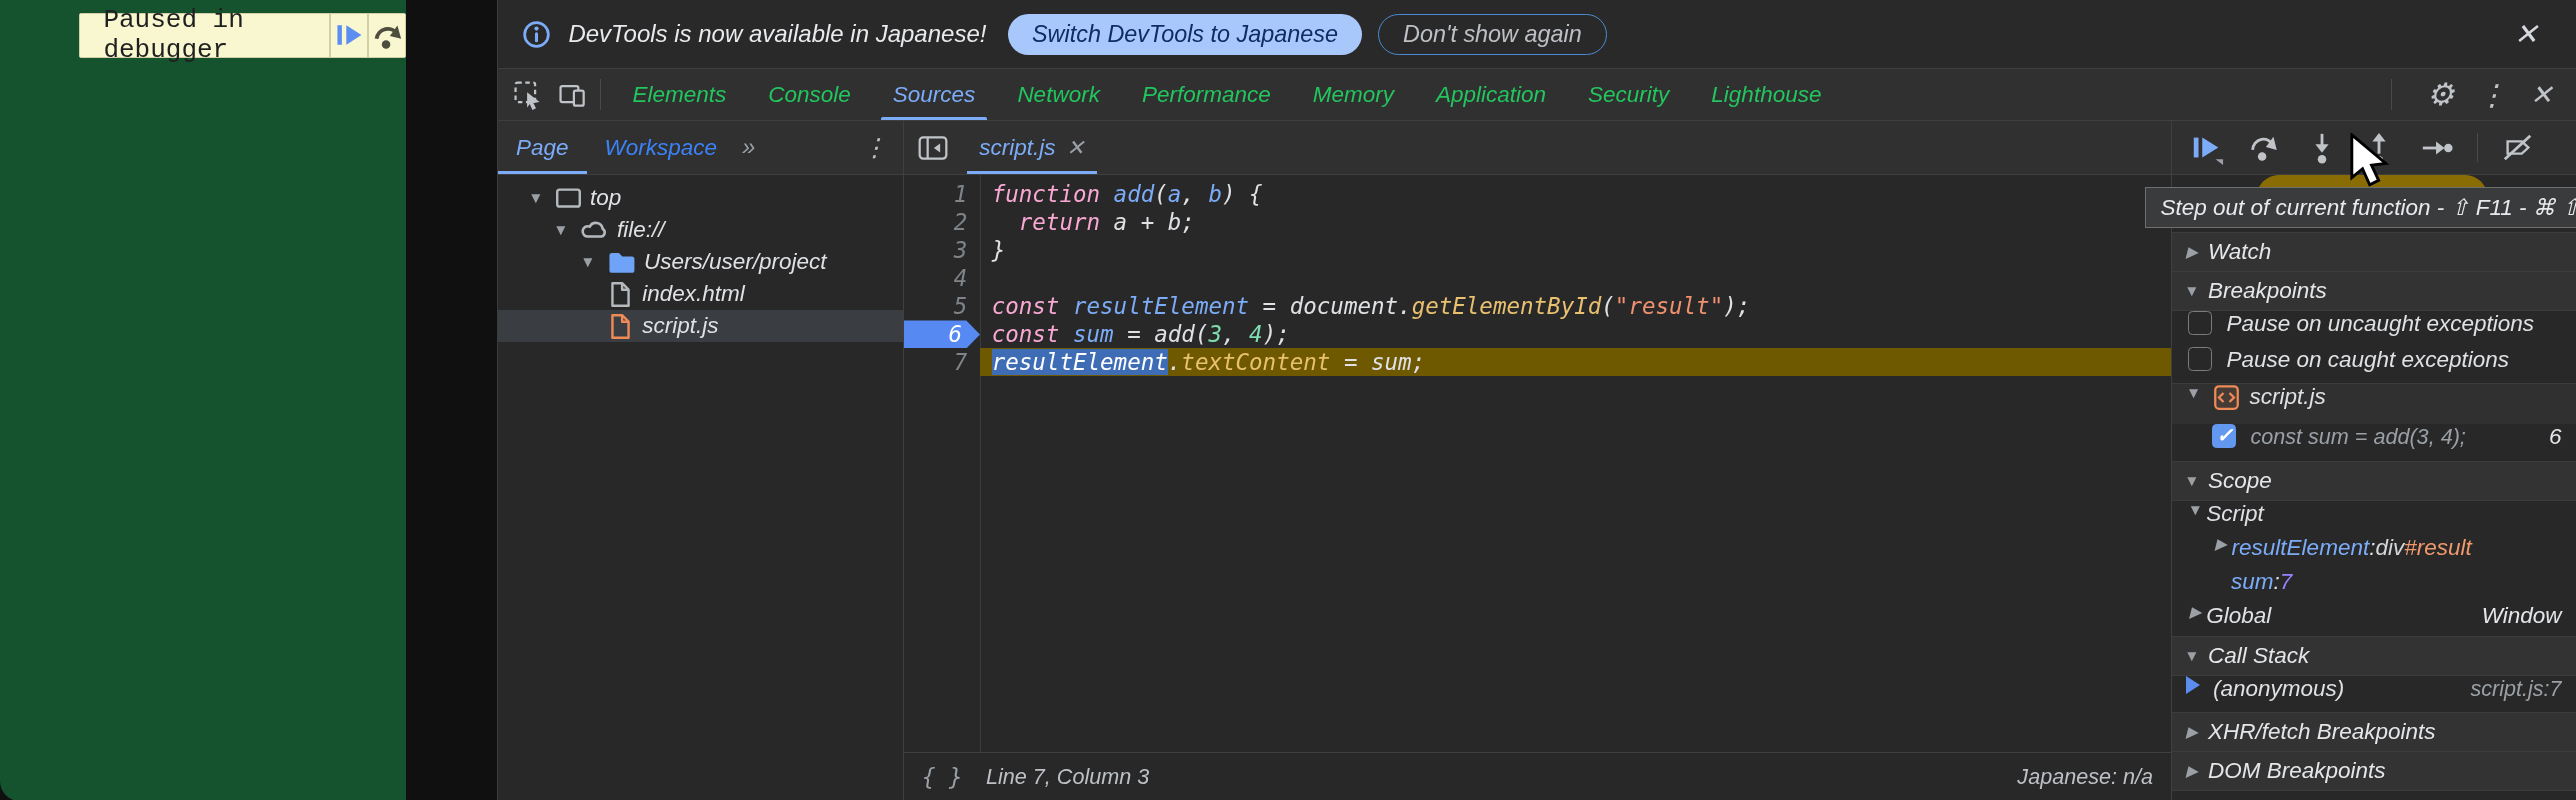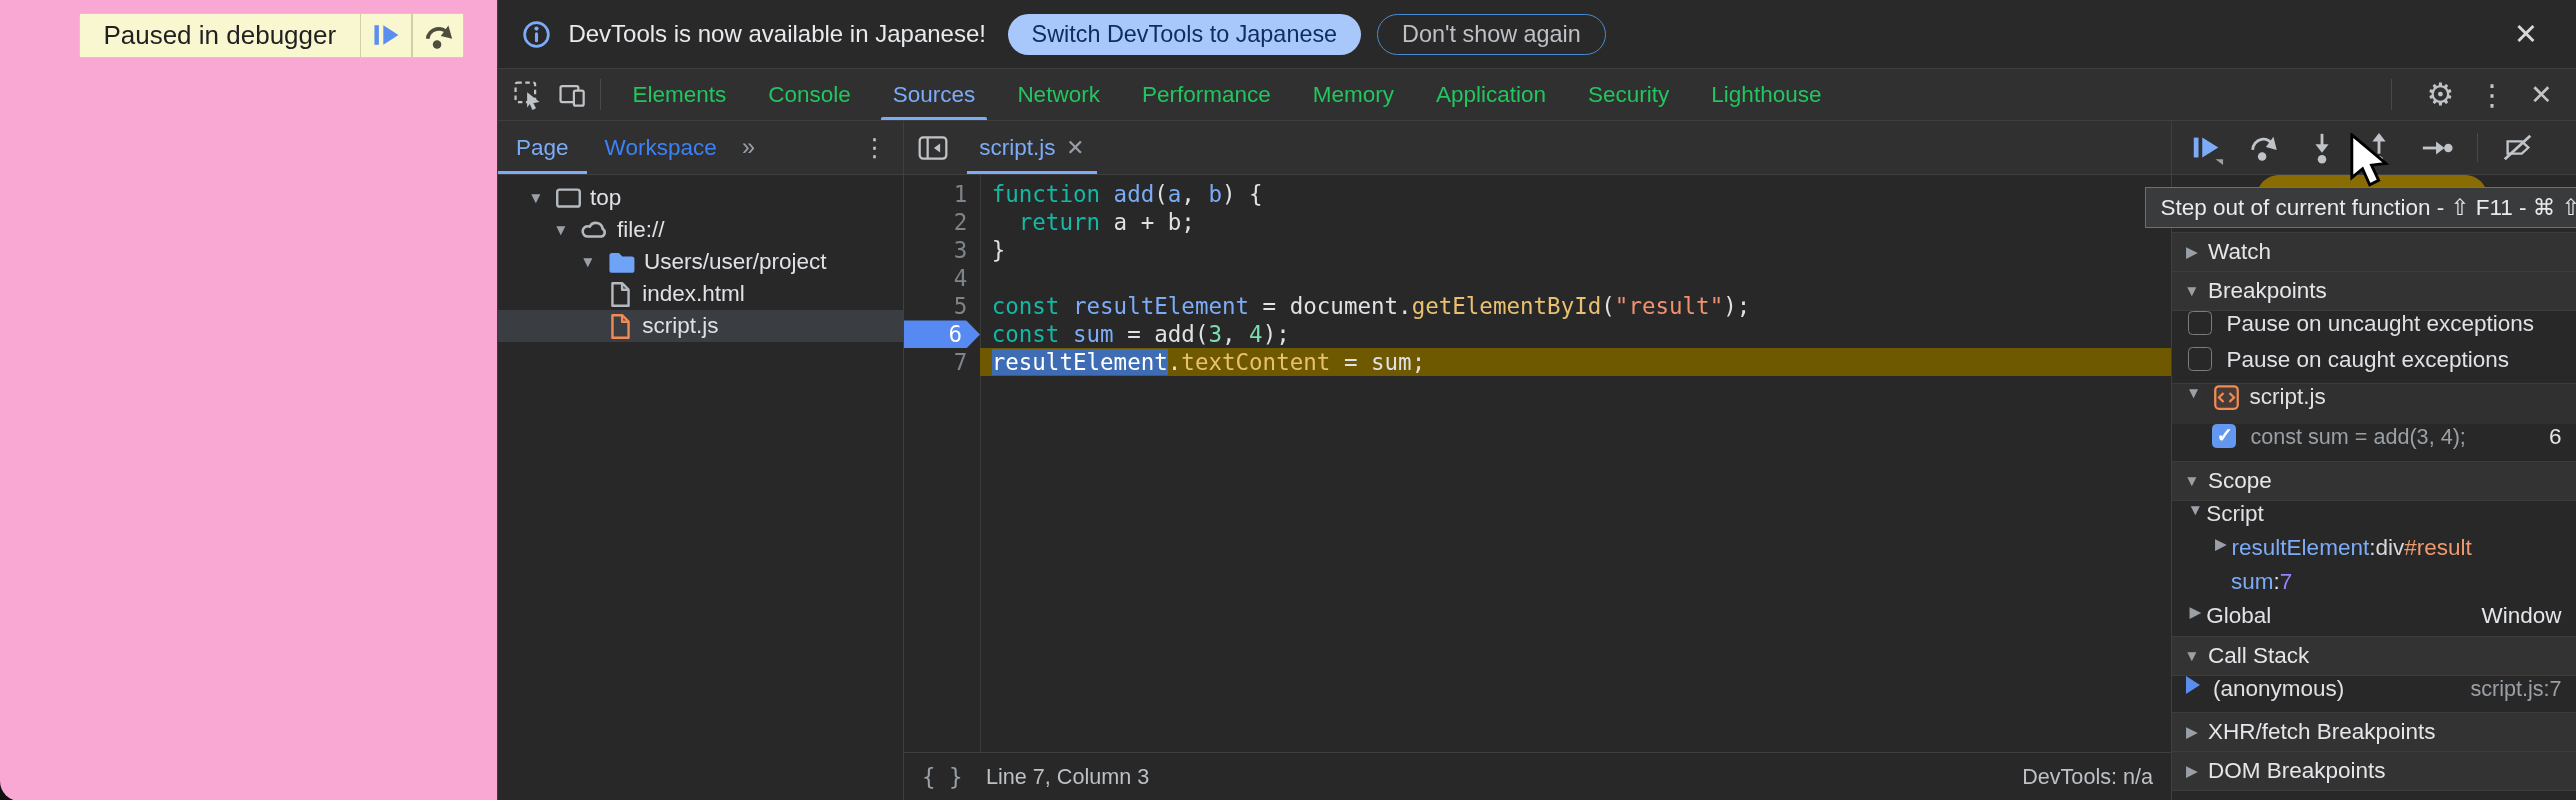--- a/index.html
+++ b/index.html
@@ -1,30 +1,30 @@
 <!DOCTYPE html>
 <html style="font-size:14.4px"><head>
 <meta charset="utf-8">
 <style>
   * { margin:0; padding:0; box-sizing:border-box; }
   body { background:#101010; font-family:"Liberation Sans", sans-serif; }
   .screen { position:relative; width:2576px; height:801px; overflow:hidden; background:#101010; }
 
   
-  .page-area { position:absolute; left:0; top:0; width:497px; height:801px;
-    background:#f9a8d4; border-bottom-left-radius:20px; }
+  .page-area { position:absolute; left:0; top:0; width:406px; height:801px;
+    background:#14532d; border-bottom-left-radius:20px;font-family:Liberation Mono, monospace; }
   .paused-banner { position:absolute; left:79px; top:12.6px; height:45px;
     display:flex; gap:1.8px; background:#d2cfa4; border:0.9px solid #d2cfa4; border-radius:1.8px; }
   .paused-banner .seg { background:#f9f7cf; display:flex; align-items:center; justify-content:center; }
   .paused-banner .seg.txt { padding:0 23.4px; font-size:26px; color:#1f2020; }
   .paused-banner .seg.ic { width:50px; }
 
   
   .devtools { position:absolute; left:497px; top:0; width:2079px; height:801px;
-    background:#282828; color:#dfe1e5; border-left:0.9px solid #3c3c3c; }
+    background:#282828; color:#dfe1e5; border-left:0.9px solid #3c3c3c;font-style:italic; }
 
   
   .infobar { height:69px; display:flex; align-items:center; padding-left:23.4px;
     background:#292929; border-bottom:0.9px solid #3f3f3f; }
   .infobar .msg { font-size:24px; color:#e8eaed; margin:0 21.6px 0 16px; }
   .pill { height:41px; border-radius:21px; display:flex; align-items:center;
     padding:0 24px; font-size:23.4px; margin-right:16px; cursor:default; }
   .pill.filled { background:#a8c7fa; color:#102c63; }
   .pill.outline { background:transparent; border:1.8px solid #4b8bd4; color:#bdc1c6; }
   .infobar .close { margin-left:auto; margin-right:38px; font-size:29px; color:#d5d8dc; }
@@ -71,21 +71,21 @@
   .ed-tab::after { content:""; position:absolute; left:5.4px; right:5.4px; bottom:0; height:2.7px; background:#7cacf8; }
   .code-area { flex:1; position:relative; padding-top:5.4px;
     font-family:"DejaVu Sans Mono", monospace; font-size:22.5px; overflow:hidden; }
   .gutter-border { position:absolute; left:76px; top:0; bottom:0; width:0.9px; background:#3c3c3c; }
   .code-row { display:flex; height:28px; line-height:28px; position:relative; }
   .gutter { width:76px; padding-right:12.6px; text-align:right; color:#7e848a; flex:0 0 76px; }
   .gutter.bp { background:#568af2; color:#fff;
     clip-path:polygon(0 0, 82% 0, 100% 50%, 82% 100%, 0 100%); padding-right:18px; }
   .code-text { flex:1; white-space:pre; padding-left:11.7px; color:#dfe1e5; }
   .code-row.paused .code-text { background:#6e5900; }
-  .tok-kw { color:#14b8a6; } .tok-var { color:#7cacf8; } .tok-fn { color:#e8c06f; }
+  .tok-kw { color:#f9a8d4; } .tok-var { color:#7cacf8; } .tok-fn { color:#e8c06f; }
   .tok-str { color:#f0916f; } .tok-num { color:#7edcb0; } .tok-pl { color:#dfe1e5; }
   .tok-sel { background:#3e6db5; color:#ffffff; }
 
   
   .statusbar { height:48px; border-top:0.9px solid #3f3f3f; display:flex; align-items:center;
     font-size:21.6px; color:#bdc1c6; padding:0 18px; }
   .statusbar .braces { font-family:"DejaVu Sans Mono", monospace; color:#9aa0a6; margin-right:23.4px; font-size:22.5px; }
   .statusbar .cov { margin-left:auto; }
 
   
@@ -301,21 +301,21 @@
               </div>
               <div class="code-row paused">
                 <span class="gutter">7</span>
                 <span class="code-text"><span class="tok-sel">resultElement</span><span class="tok-pl">.</span><span class="tok-fn">textContent</span><span class="tok-pl"> = sum;</span></span>
               </div>
             </div>
         </div>
         <div class="statusbar">
           <span class="braces">{ }</span>
           <span>Line 7, Column 3</span>
-          <span class="cov">DevTools: n/a</span>
+          <span class="cov">Japanese: n/a</span>
         </div>
       </div>
 
       <div class="sidebar">
         <div class="dbg-toolbar">
           <span class="icon-btn">
             <svg width="34" height="34" viewBox="0 0 36 36">
               <rect x="4" y="7" width="5" height="21" fill="#7cacf8"></rect>
               <polygon points="13,7 30,17.5 13,28" fill="#7cacf8"></polygon>
               <polygon points="27,30 35,30 35,36" fill="#9aa0a6"></polygon>

